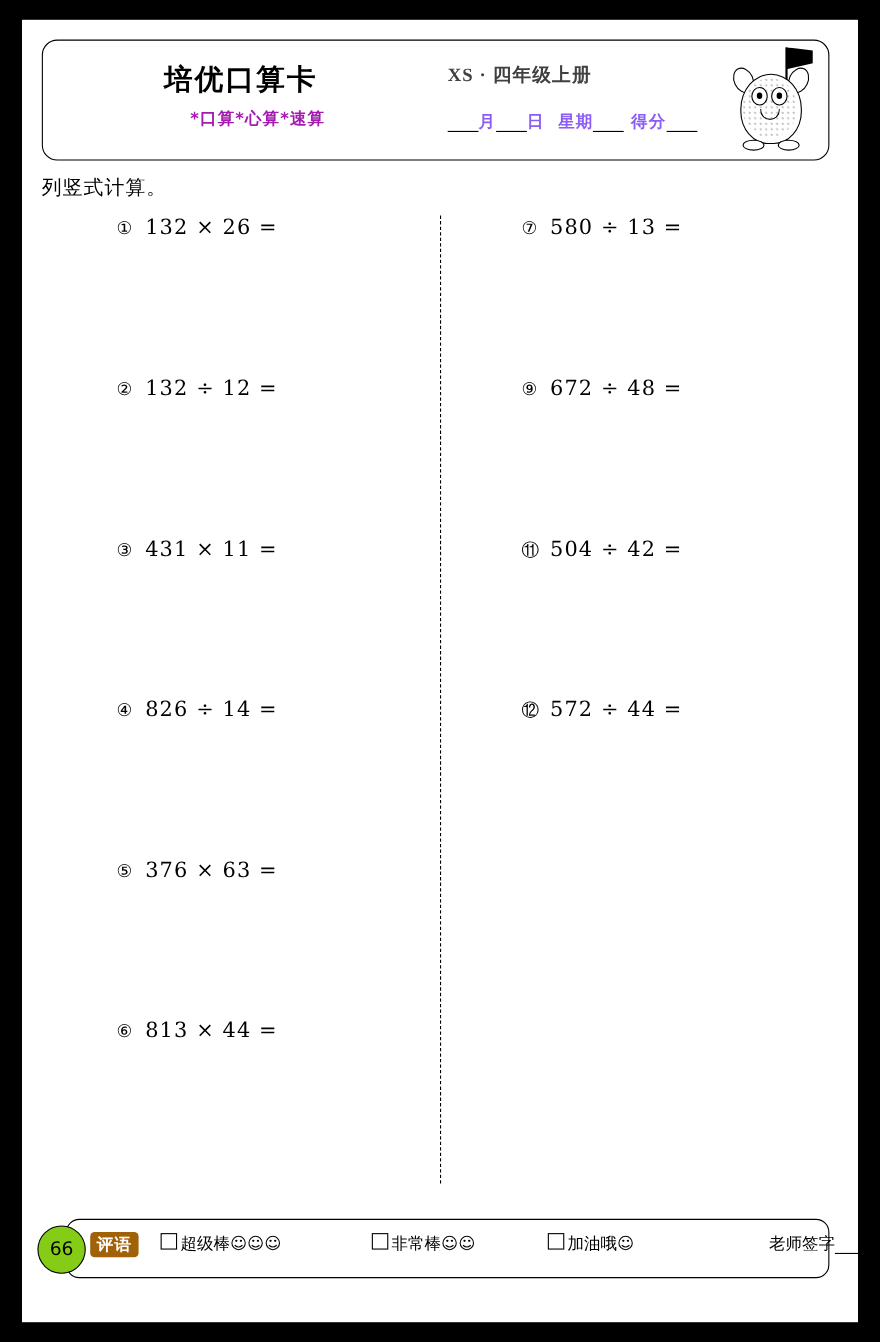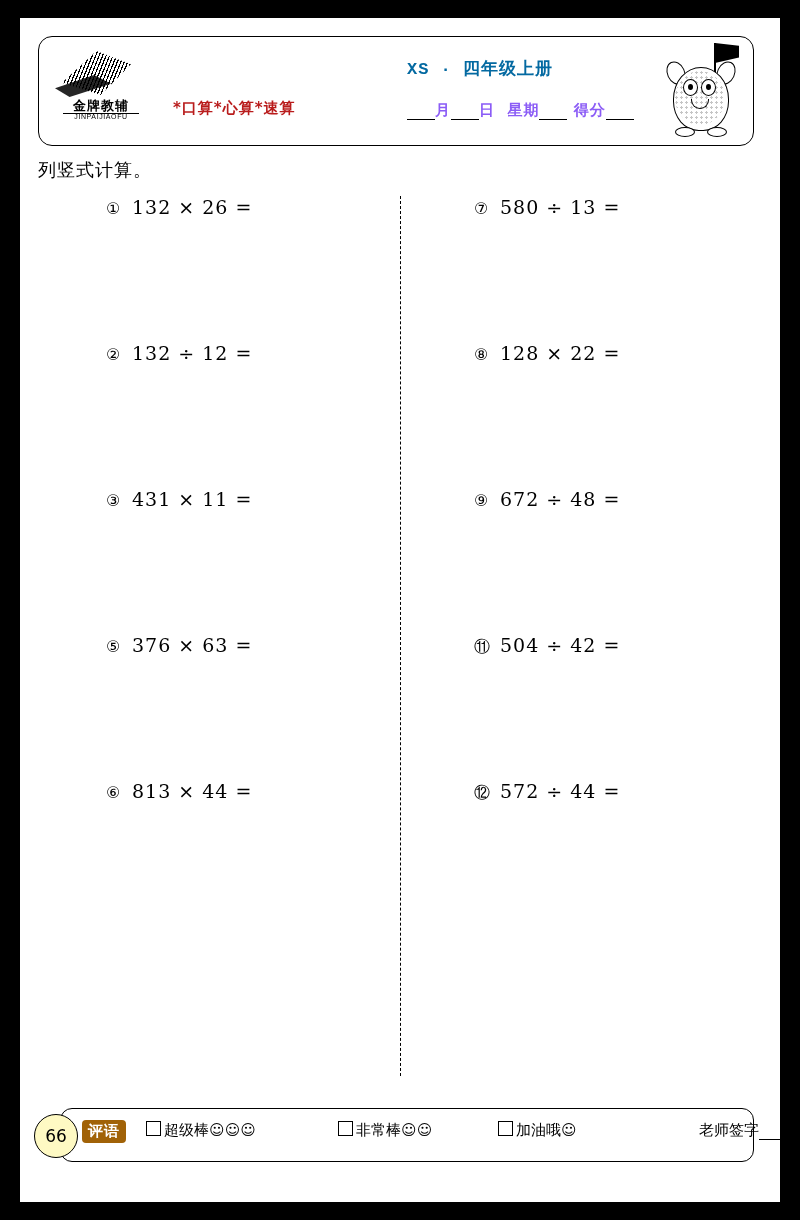--- a/index.html
+++ b/index.html
@@ -53,26 +53,26 @@
   }
 
   .title-main{
     position:absolute;left:110px;top:18px;
     font-family:"DejaVu Sans","Liberation Sans",sans-serif;
     font-size:26px;font-weight:bold;letter-spacing:2px;color:#000;
   }
   .title-sub{
     position:absolute;left:134px;top:62px;
     font-family:"DejaVu Sans","Liberation Sans",sans-serif;
-    font-size:15px;font-weight:bold;letter-spacing:1px;color:#b91c1c;
+    font-size:15px;font-weight:bold;letter-spacing:1px;color:#a21caf;
   }
   .title-grade{
     position:absolute;left:368px;top:20px;
-    font-family:Liberation Mono, monospace;
-    font-size:17px;font-weight:bold;letter-spacing:1px;color:#0369a1;
+    font-family:Liberation Serif, serif;
+    font-size:17px;font-weight:bold;letter-spacing:1px;color:#404040;
   }
   .date-line{
     position:absolute;left:368px;top:64px;
     font-family:"DejaVu Sans","Liberation Sans",sans-serif;
     font-size:15px;font-weight:bold;letter-spacing:1px;color:#8b5cf6;
     white-space:nowrap;
   }
   .date-line u{text-decoration:none;border-bottom:1.2px solid #000;padding:0 14px;}
 
   
@@ -141,21 +141,21 @@
 
   
   .footer{
     position:absolute;left:40px;top:1090px;width:694px;height:54px;
     border:1.5px solid #000;border-radius:12px;box-sizing:border-box;
   }
   .page-num{
     position:absolute;left:14px;top:1096px;width:42px;height:42px;
     border:1.4px solid #000;border-radius:50%;
     font-family:"DejaVu Sans","Liberation Sans",sans-serif;
-    font-size:17px;text-align:center;line-height:42px;background:#fef9c3;
+    font-size:17px;text-align:center;line-height:42px;background:#84cc16;
   }
   .pingyu{
     position:absolute;left:62px;top:1102px;
     background:#a16207;color:#fff;padding:2px 6px;border-radius:4px;
     font-family:"DejaVu Sans","Liberation Sans",sans-serif;
     font-size:15px;font-weight:bold;letter-spacing:1px;
   }
   .fopt{
     position:absolute;top:1103px;
     font-family:"DejaVu Sans","Liberation Sans",sans-serif;
@@ -174,28 +174,22 @@
     font-size:15px;color:#000;white-space:nowrap;margin-left:39px;
   }
   .sign u{text-decoration:none;border-bottom:1.3px solid #000;padding:0 22px;}
 </style>
 </head>
 <body>
 
 <div class="page">
 
   <div class="header">
-    <div class="logo-badge">
-      <div class="logo-fan"></div>
-      <div class="logo-fan2"></div>
-      <div class="logo-ul"></div>
-      <div class="logo-text">金牌教辅</div>
-      <div class="logo-sub">JINPAIJIAOFU</div>
-    </div>
-
+
+    <div class="title-main">培优口算卡</div>
     <div class="title-sub">*口算*心算*速算</div>
     <div class="title-grade">XS · 四年级上册</div>
 
     <div class="date-line">
       <u></u><span>月</span><u></u><span>日</span>&nbsp;&nbsp;<span>星期</span><u></u>&nbsp;<span>得分</span><u></u>
     </div>
 
     <div class="mascot">
       <div class="pole"></div>
       <div class="flag"></div>
@@ -223,33 +217,33 @@
     <div class="problem">
       <span class="pnum">①</span><span class="pexp">132 × 26 =</span>
     </div>
     <div class="problem">
       <span class="pnum">②</span><span class="pexp">132 ÷ 12 =</span>
     </div>
     <div class="problem">
       <span class="pnum">③</span><span class="pexp">431 × 11 =</span>
     </div>
     <div class="problem">
+      <span class="pnum">④</span><span class="pexp">826 ÷ 14 =</span>
+    </div>
+    <div class="problem">
       <span class="pnum">⑤</span><span class="pexp">376 × 63 =</span>
     </div>
     <div class="problem">
       <span class="pnum">⑥</span><span class="pexp">813 × 44 =</span>
     </div>
   </div>
 
   <div class="col right">
     <div class="problem">
       <span class="pnum">⑦</span><span class="pexp">580 ÷ 13 =</span>
-    </div>
-    <div class="problem">
-      <span class="pnum">⑧</span><span class="pexp">128 × 22 =</span>
     </div>
     <div class="problem">
       <span class="pnum">⑨</span><span class="pexp">672 ÷ 48 =</span>
     </div>
     <div class="problem">
       <span class="pnum">⑪</span><span class="pexp">504 ÷ 42 =</span>
     </div>
     <div class="problem">
       <span class="pnum">⑫</span><span class="pexp">572 ÷ 44 =</span>
     </div>

